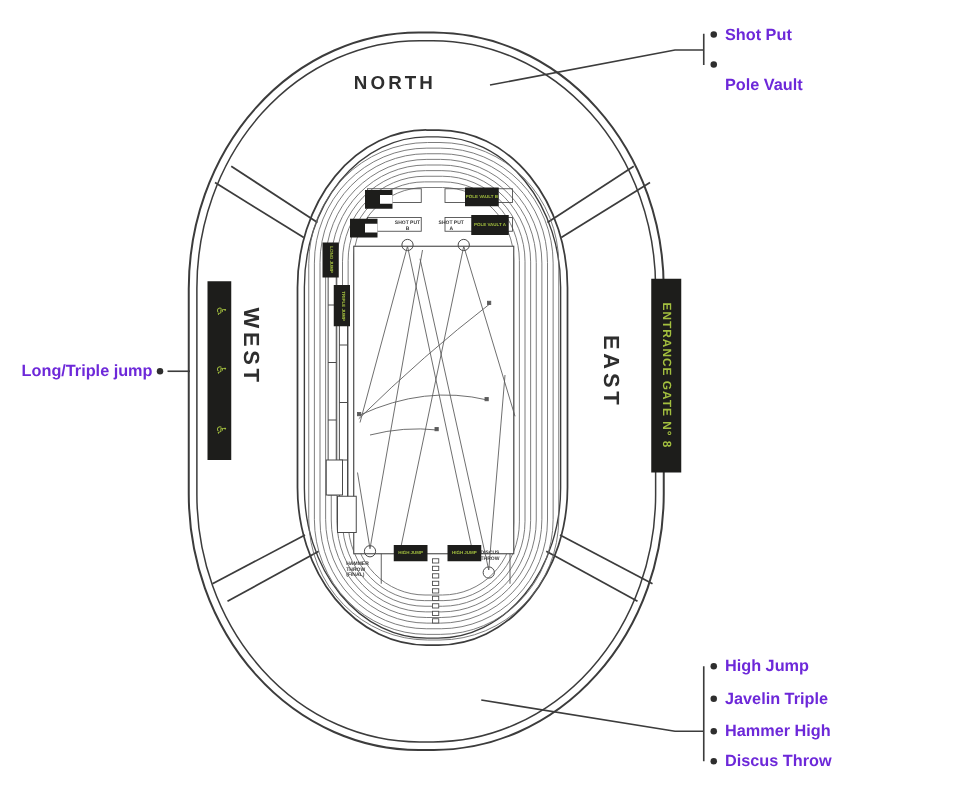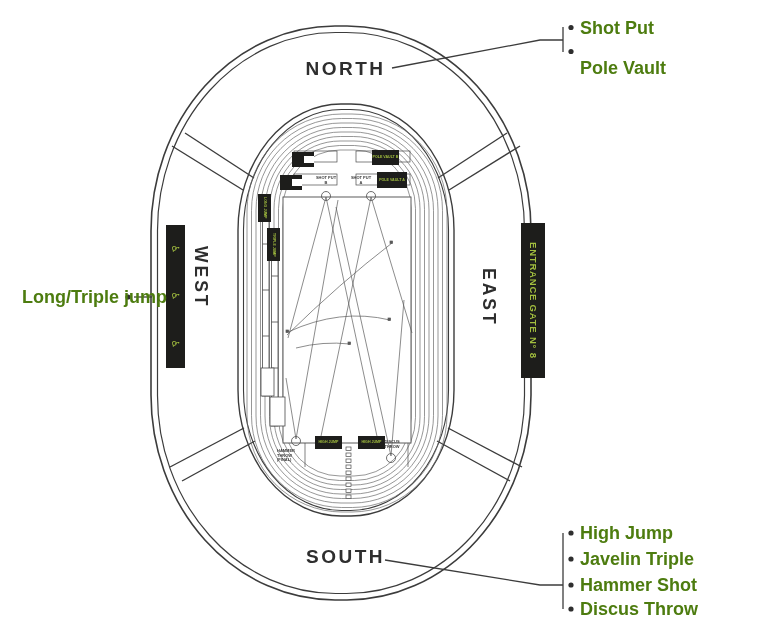--- a/index.html
+++ b/index.html
@@ -3,29 +3,29 @@
 <meta charset="utf-8">
 <style>
   html,body{margin:0;padding:0;background:#fff;}
   #stage{
     position:relative;width:767px;height:634px;background:#ffffff;overflow:hidden;
     font-family:"Liberation Sans","DejaVu Sans",sans-serif;color:#2e2e2e;
   }
   #linework{position:absolute;left:0;top:0;}
   .abs{position:absolute;}
   .compass{
-    font-weight:700;font-size:19px;letter-spacing:2.5px;color:#2e2e2e;
-    text-align:center;white-space:nowrap;
+    font-weight:700;font-size:15px;letter-spacing:2.5px;color:#2e2e2e;
+    white-space:nowrap;
   }
   .vtext{
     writing-mode:vertical-rl;text-orientation:mixed;
     font-weight:700;letter-spacing:3px;font-size:17.5px;color:#2e2e2e;white-space:nowrap;
   }
   .callout-label{
-    font-weight:700;font-size:18px;color:#4d7c0f;white-space:nowrap;line-height:16px;
+    font-weight:700;font-size:13px;color:#6d28d9;white-space:nowrap;line-height:16px;
   }
   .bar{background:#1d1d1b;}
   #west-bar{display:flex;flex-direction:column;justify-content:space-around;align-items:center;}
   .wheel{font-size:10px;line-height:10px;transform:rotate(90deg);}
   #gate-bar{display:flex;align-items:center;justify-content:center;}
   #gate-bar .vtext{
     font-size:9.5px;letter-spacing:0.8px;font-weight:700;
   }
   .tiny{font-size:4px;line-height:4.6px;color:#3a3a3a;font-weight:700;text-align:center;}
   .tinybox{
@@ -150,43 +150,42 @@
       <circle cx="571" cy="51.5" r="2.6"></circle>
       <circle cx="571" cy="533" r="2.6"></circle>
       <circle cx="571" cy="559" r="2.6"></circle>
       <circle cx="571" cy="585" r="2.6"></circle>
       <circle cx="571" cy="609" r="2.6"></circle>
       <circle cx="128" cy="297" r="2.6"></circle>
     </g>
   </svg>
 
   <div class="abs compass" style="left:283px;top:58px;width:125px;">NORTH</div>
-  <div class="abs compass" style="left:283px;top:546px;width:125px;">SOUTH</div>
   <div class="abs vtext" style="left:190px;top:246px;">WEST</div>
   <div class="abs vtext" style="left:478px;top:268px;">EAST</div>
 
   <div id="west-bar" class="abs bar" style="left:166px;top:225px;width:19px;height:143px;">
     <span class="wheel" style="color:#a3bf3f;">♿</span>
     <span class="wheel" style="color:#a3bf3f;">♿</span>
     <span class="wheel" style="color:#a3bf3f;">♿</span>
   </div>
 
   <div id="gate-bar" class="abs bar" style="left:521px;top:223px;width:24px;height:155px;">
     <span class="vtext" style="color:#a3bf3f;">ENTRANCE GATE N° 8</span>
   </div>
 
   <div class="abs callout-label" style="left:580px;top:20px;">Shot Put</div>
   <div class="abs callout-label" style="left:580px;top:44px;margin-top:16px;">Pole Vault</div>
 
   <div class="abs callout-label" style="left:580px;top:525px;">High Jump</div>
   <div class="abs callout-label" style="left:580px;top:551px;">Javelin Triple</div>
-  <div class="abs callout-label" style="left:580px;top:577px;">Hammer Shot</div>
+  <div class="abs callout-label" style="left:580px;top:577px;">Hammer High</div>
   <div class="abs callout-label" style="left:580px;top:601px;">Discus Throw</div>
 
-  <div class="abs callout-label" style="left:22px;top:289px;width:110px;text-align:left;">Long/Triple jump</div>
+  <div class="abs callout-label" style="left:12px;top:289px;width:110px;text-align:right;">Long/Triple jump</div>
 
   <div class="abs tiny" style="left:314px;top:176px;width:24px;">SHOT PUT B</div>
   <div class="abs tiny" style="left:349px;top:176px;width:24px;">SHOT PUT A</div>
 
   <div class="abs tinybox" style="left:372px;top:150px;width:27px;height:15px;color:#a3bf3f;">POLE VAULT B</div>
   <div class="abs tinybox" style="left:377px;top:172px;width:30px;height:16px;color:#a3bf3f;">POLE VAULT A</div>
 
   <div class="abs tinybox" style="left:315px;top:436px;width:27px;height:13px;color:#a3bf3f;">HIGH JUMP</div>
   <div class="abs tinybox" style="left:358px;top:436px;width:27px;height:13px;color:#a3bf3f;">HIGH JUMP</div>
 

